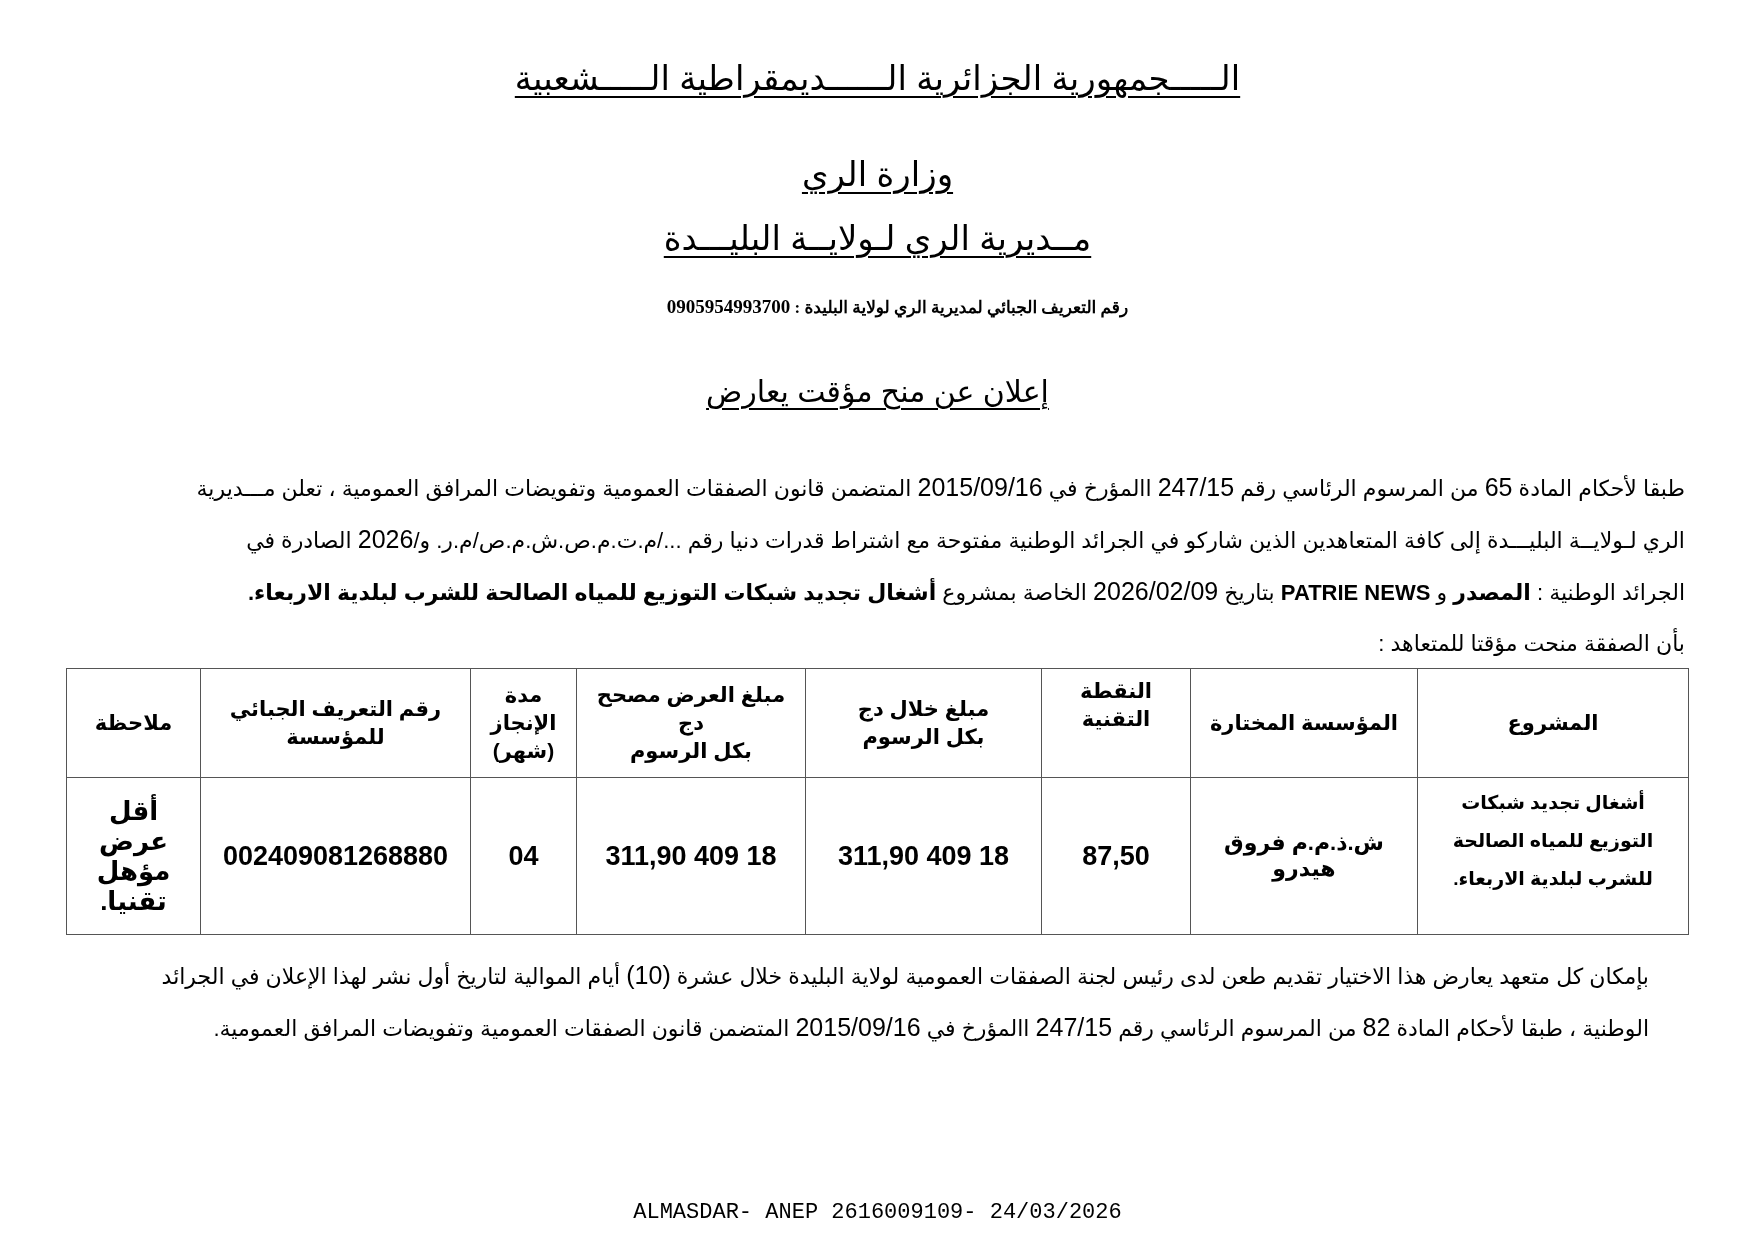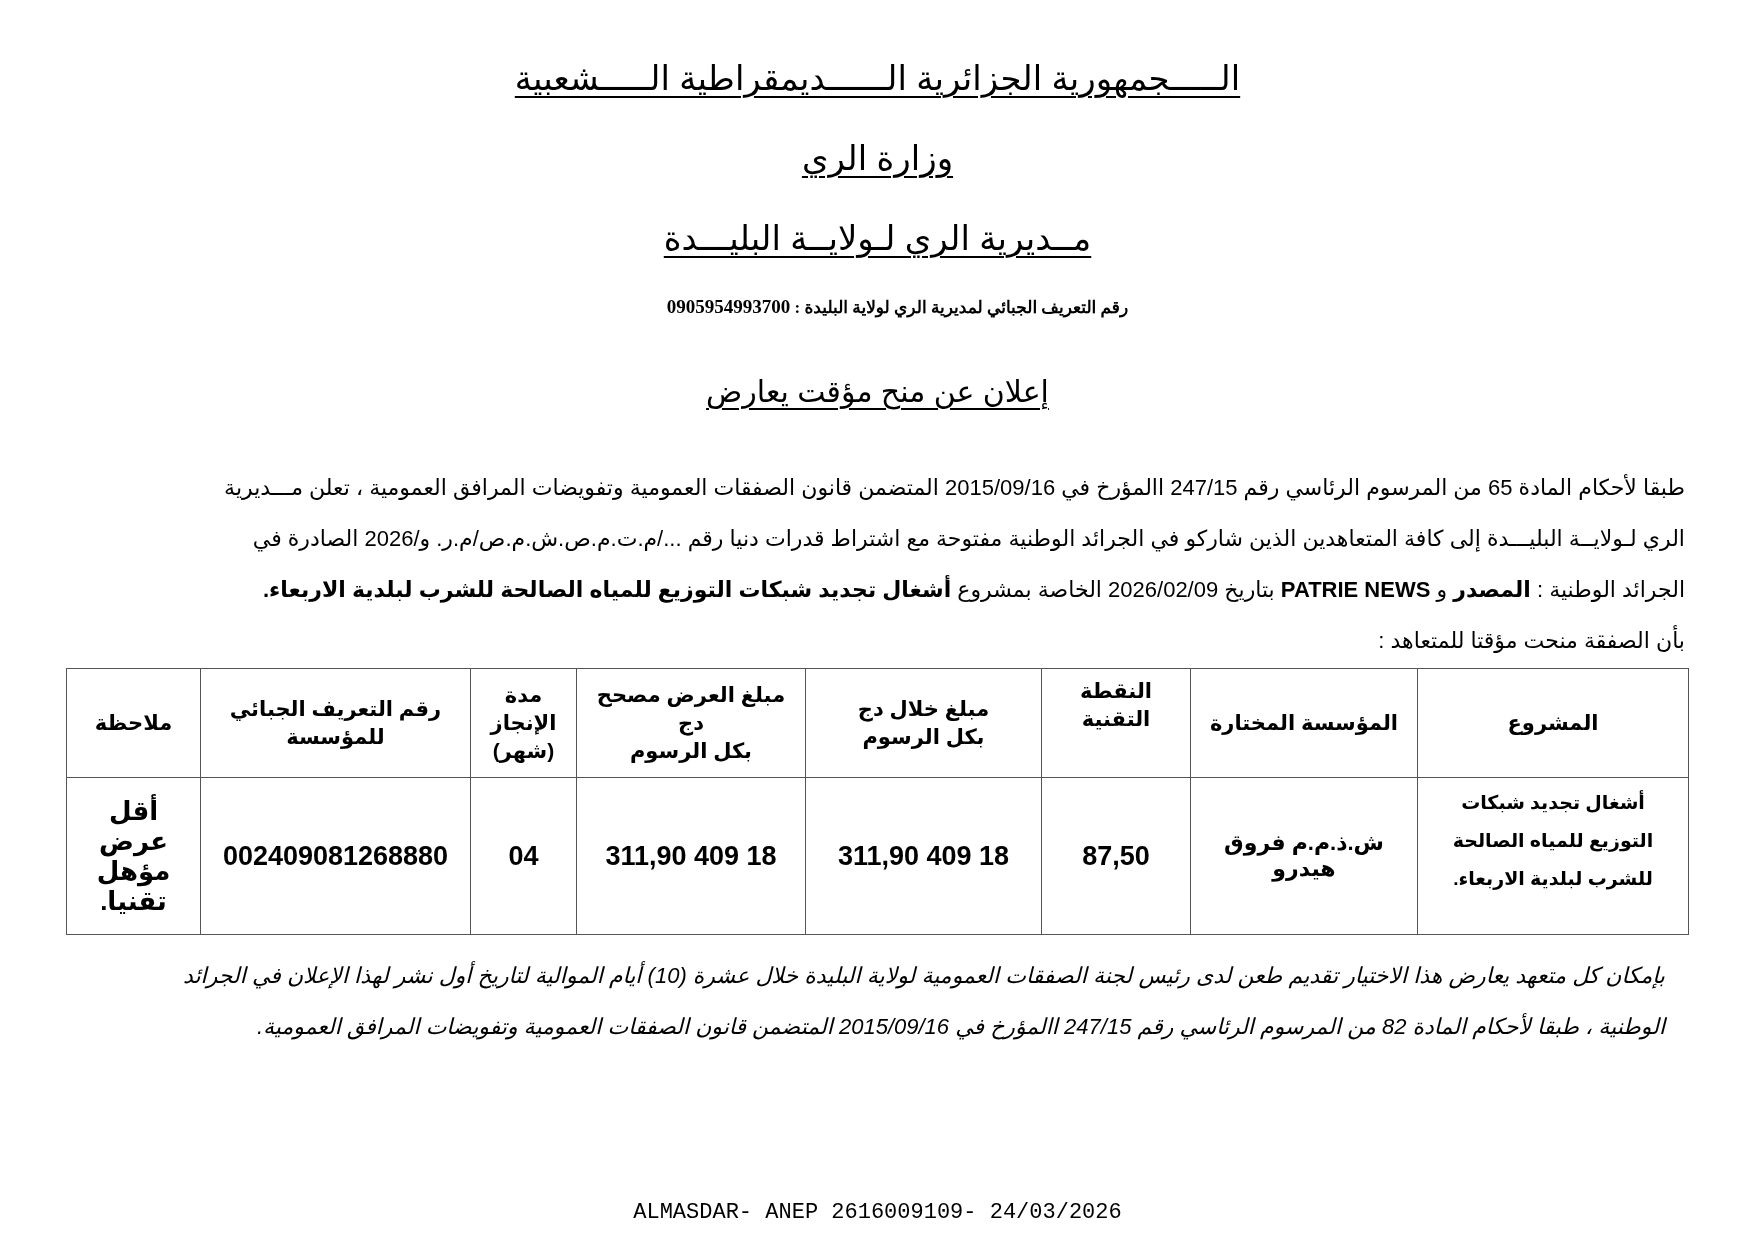--- a/index.html
+++ b/index.html
@@ -4,34 +4,34 @@
   <style>
     html, body { margin: 0; padding: 0; background: #ffffff; }
     body {
       width: 1755px; height: 1241px; position: relative; overflow: hidden;
       font-family: "Liberation Sans", "DejaVu Sans", sans-serif; color: #000;
     }
     .abs { position: absolute; }
     .center-line { left: 0; width: 1755px; text-align: center; direction: rtl; }
     .ul { text-decoration: underline; text-underline-offset: 6px; text-decoration-thickness: 2px; text-align: right; }
     #republic { top: 58px; font-size: 34px; }
-    #ministry { top: 138px; font-size: 34px; }
+    #ministry { top: 154px; font-size: 34px; }
     #directorate { top: 218px; font-size: 34px; }
     #taxline { top: 296px; font-size: 17px; font-weight: bold; font-family: "Liberation Serif", "DejaVu Serif", serif; padding-left: 20px; }
     #taxline .num { font-size: 19px; }
     #announce { top: 374px; font-size: 30px; }
 
     .para {
       position: absolute; right: 70px; width: 1620px; direction: rtl; text-align: justify;
       font-size: 22px; line-height: 51px; text-align-last: right;
     }
     .para .line { display: block; white-space: nowrap; }
-    .para .big { font-size: 22px; }
+    .para .big { font-size: 25px; }
     #intro { top: 462px; }
-    #outro { top: 950px; right: 90px; width: 1580px; font-style: italic; }
+    #outro { top: 950px; right: 106px; width: 1580px; }
     .b { font-weight: bold; }
 
     table#award {
       position: absolute; left: 66px; top: 668px; width: 1622px;
       border-collapse: collapse; direction: rtl; table-layout: fixed;
     }
     #award th, #award td {
       border: 1.5px solid #555; text-align: center; vertical-align: middle;
       font-weight: bold; padding: 4px 6px;
     }

